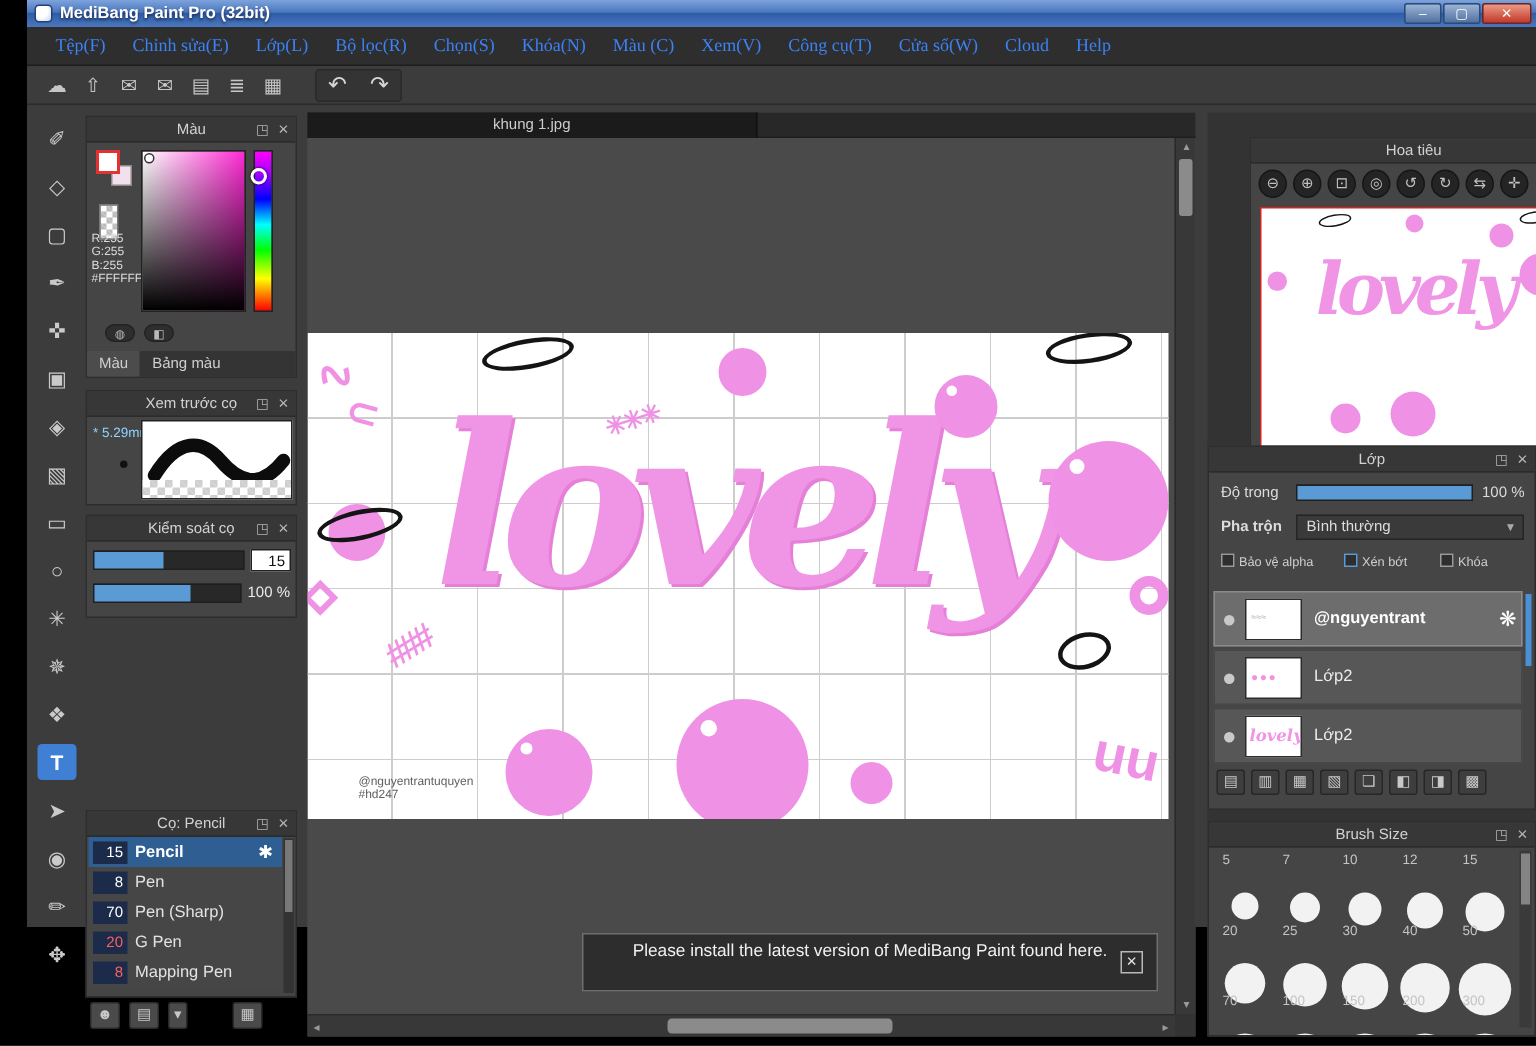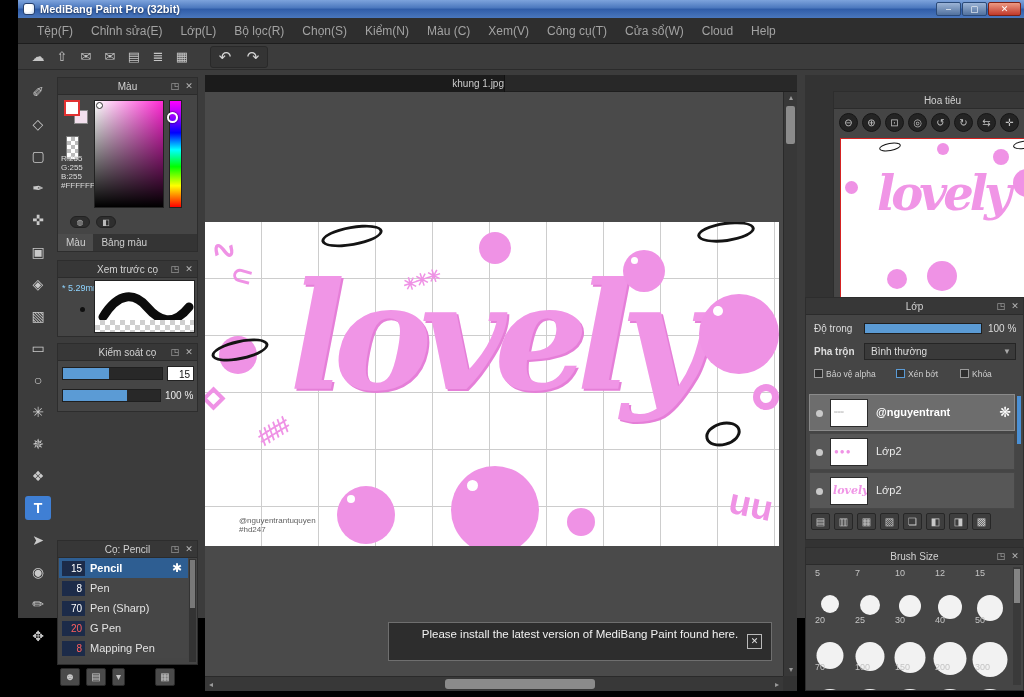--- a/index.html
+++ b/index.html
@@ -26,21 +26,21 @@
     font-size:9px; color:#fff; background:linear-gradient(#9cb4d6,#51719e);
     border:1px solid #2b4a78;
   }
   .win-btn.close { width:33px; background:linear-gradient(#ec9a84,#c0392b); border-color:#7c2014; }
 
   
   .menubar {
     position:absolute; left:0; top:18px; right:0; height:26px; background:#2e2e2e;
     border-bottom:1px solid #1d1d1d; display:flex; align-items:center; padding-left:10px;
   }
-  .menu-item { color:#a3a3a3; font-size:12px; padding:0 9px; cursor:default; white-space:nowrap; }
+  .menu-item { color:#3b82f6; font-size:12px; padding:0 9px; cursor:default; white-space:nowrap;font-family:Liberation Serif, serif; }
 
   
   .topbar {
     position:absolute; left:0; top:44px; right:0; height:26px; background:#3c3c3c;
     border-bottom:1px solid #2b2b2b; display:flex; align-items:center; padding-left:8px;
   }
   .tb-icon { width:24px; height:20px; color:#c6c6c6; font-size:13px; text-align:center; line-height:20px; }
   .undo-group { margin-left:16px; display:flex; background:#343434; border:1px solid #292929; border-radius:3px; }
   .undo-btn { width:28px; height:20px; color:#d6d6d6; font-size:15px; text-align:center; line-height:19px; }
 
@@ -107,21 +107,21 @@
 
   
   .bottomstrip { position:absolute; left:42px; top:668px; display:flex; gap:6px; }
   .bs-btn { width:20px; height:18px; background:#4a4a4a; border:1px solid #2a2a2a; border-radius:2px; color:#c8c8c8;
     font-size:10px; text-align:center; line-height:16px; }
 
   
   .canvas-area { position:absolute; left:187px; top:75px; width:592px; height:616px; background:#4a4a4a; }
   .tabbar { position:absolute; left:0; top:0; right:0; height:17px; background:#282828; border-bottom:1px solid #1e1e1e; }
   .doc-tab { position:absolute; left:0; top:0; width:300px; height:17px; background:#1b1b1b; color:#cccccc;
-     font-size:10px; text-align:right; line-height:17px; border-right:1px solid #111; }
+     font-size:10px; text-align:center; line-height:17px; border-right:1px solid #111; }
   .viewport { position:absolute; left:0; top:17px; right:14px; bottom:15px; background:#4a4a4a; overflow:hidden; }
 
   .artwork { position:absolute; left:0; top:130px; width:574px; height:324px; background:#ffffff; overflow:hidden;
      background-image:
        repeating-linear-gradient(to right, transparent 0 56px, #cdcdcd 56px 57px),
        repeating-linear-gradient(to bottom, transparent 0 56px, #cdcdcd 56px 57px); }
   .lovely {
      position:absolute; left:10px; top:16px; width:554px; text-align:center;
      font-family:"DejaVu Serif", serif; font-style:italic; font-weight:bold;
      font-size:148px; line-height:1.35; color:#f095e6; letter-spacing:-12px;
@@ -209,21 +209,21 @@
         <div class="win-btn close">✕</div>
       </div>
     </div>
 
     <div class="menubar">
       <span class="menu-item">Tệp(F)</span>
       <span class="menu-item">Chỉnh sửa(E)</span>
       <span class="menu-item">Lớp(L)</span>
       <span class="menu-item">Bộ lọc(R)</span>
       <span class="menu-item">Chọn(S)</span>
-      <span class="menu-item">Kiểm(N)</span>
+      <span class="menu-item">Khóa(N)</span>
       <span class="menu-item">Màu (C)</span>
       <span class="menu-item">Xem(V)</span>
       <span class="menu-item">Công cụ(T)</span>
       <span class="menu-item">Cửa sổ(W)</span>
       <span class="menu-item">Cloud</span>
       <span class="menu-item">Help</span>
     </div>
 
     <div class="topbar">
       <div class="tb-icon">☁</div>

